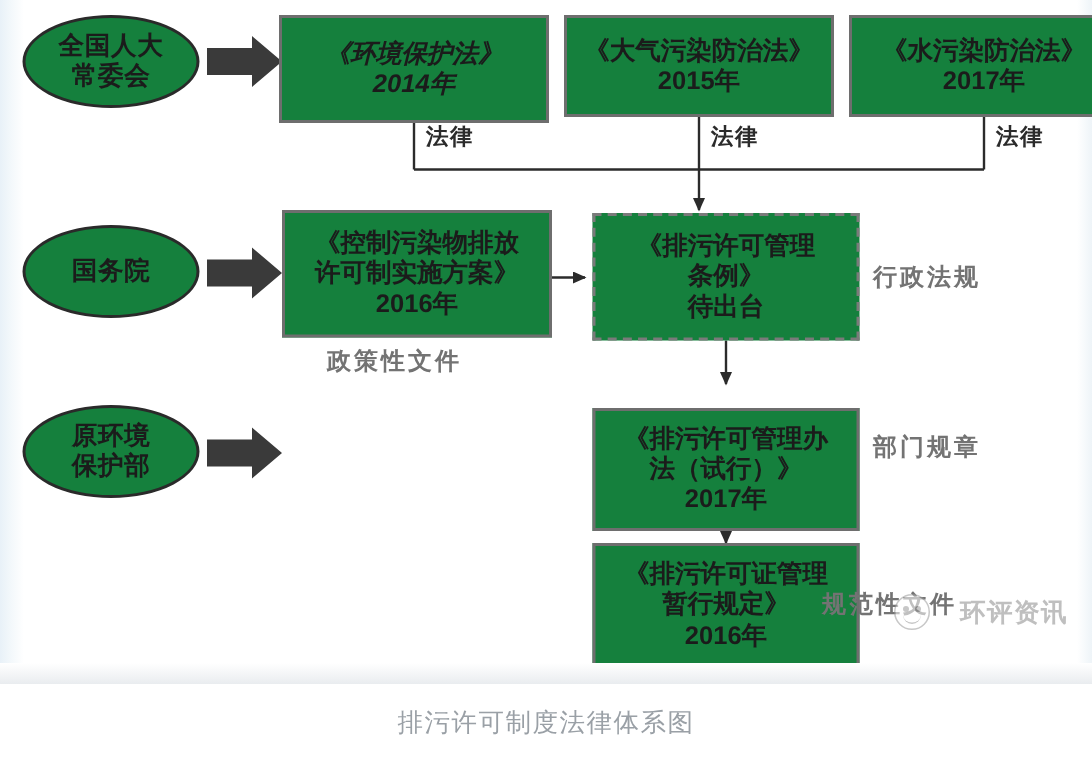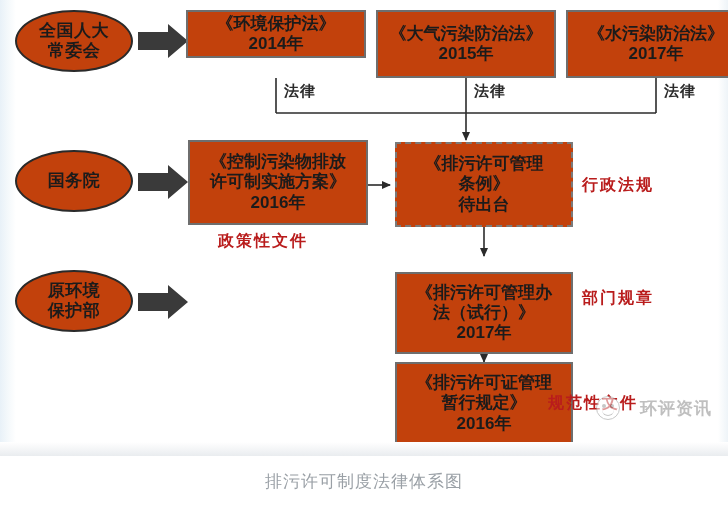--- a/index.html
+++ b/index.html
@@ -64,21 +64,21 @@
 
   
   .node {
     position: absolute;
     box-sizing: border-box;
     display: flex;
     align-items: center;
     justify-content: center;
     text-align: center;
     color: #1b1b1b;
-    background: #c2410c;
+    background: #15803d;
   }
   .node .txt {
     display: block;
     line-height: 1.18;
     white-space: pre-line;
     font-weight: 700;
   }
   .ellipse {
     border: 2px solid #2a2a2a;
     border-radius: 50%;
@@ -104,21 +104,21 @@
     font-size: 15px;
     color: #2b2b2b;
     letter-spacing: 1px;
     white-space: nowrap;
   }
   .side-label {
     position: absolute;
     font-family: "DejaVu Serif", "Liberation Serif", serif;
     font-weight: 700;
     font-size: 16px;
-    color: #b91c1c;
+    color: #737373;
     letter-spacing: 2px;
     white-space: nowrap;
   }
 
   
   #watermark {
     position: absolute;
     left: 596px;
     top: 396px;
     display: flex;
@@ -230,21 +230,21 @@
 
     <div class="node ellipse" style="left:15px; top:150px; width:118px; height:62px;">
       <span class="txt">国务院</span>
     </div>
 
     <div class="node ellipse" style="left:15px; top:270px; width:118px; height:62px;">
       <span class="txt">原环境
 保护部</span>
     </div>
 
-    <div class="node box" style="left:186px; top:10px; width:180px; height:48px;">
+    <div class="node box" style="left:186px; top:10px; width:180px; height:72px;font-style:italic;">
       <span class="txt">《环境保护法》
 2014年</span>
     </div>
 
     <div class="node box" style="left:376px; top:10px; width:180px; height:68px;justify-content:center;">
       <span class="txt">《大气污染防治法》
 2015年</span>
     </div>
 
     <div class="node box" style="left:566px; top:10px; width:180px; height:68px;">

